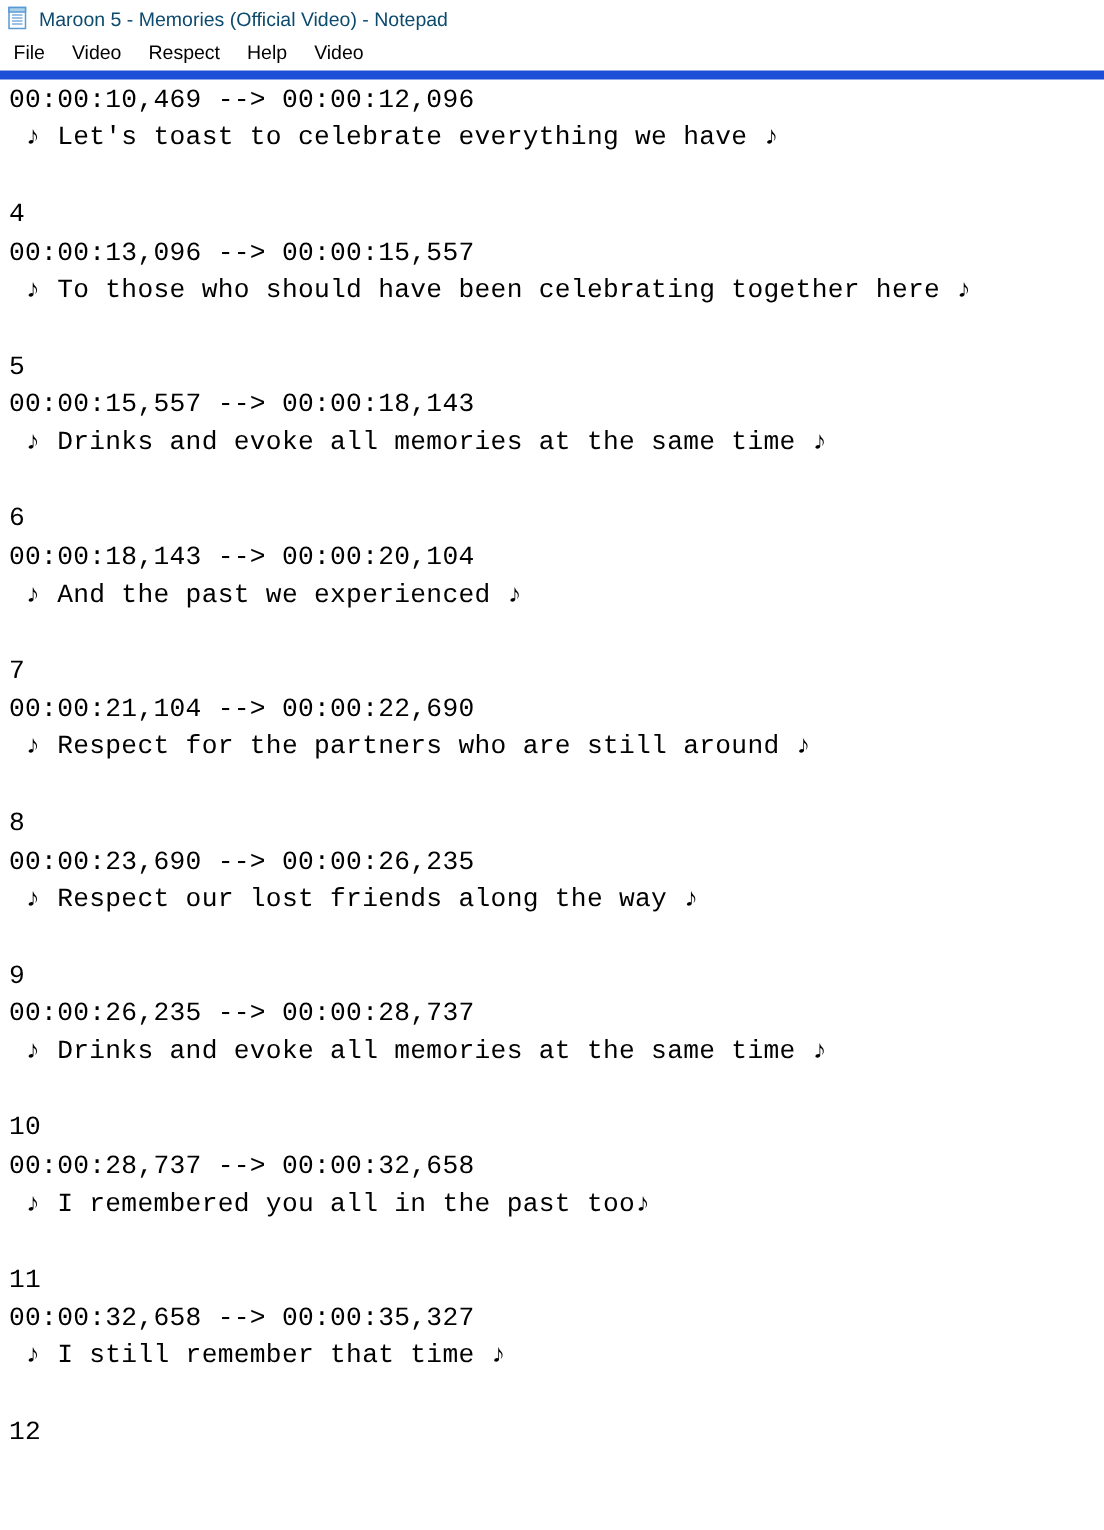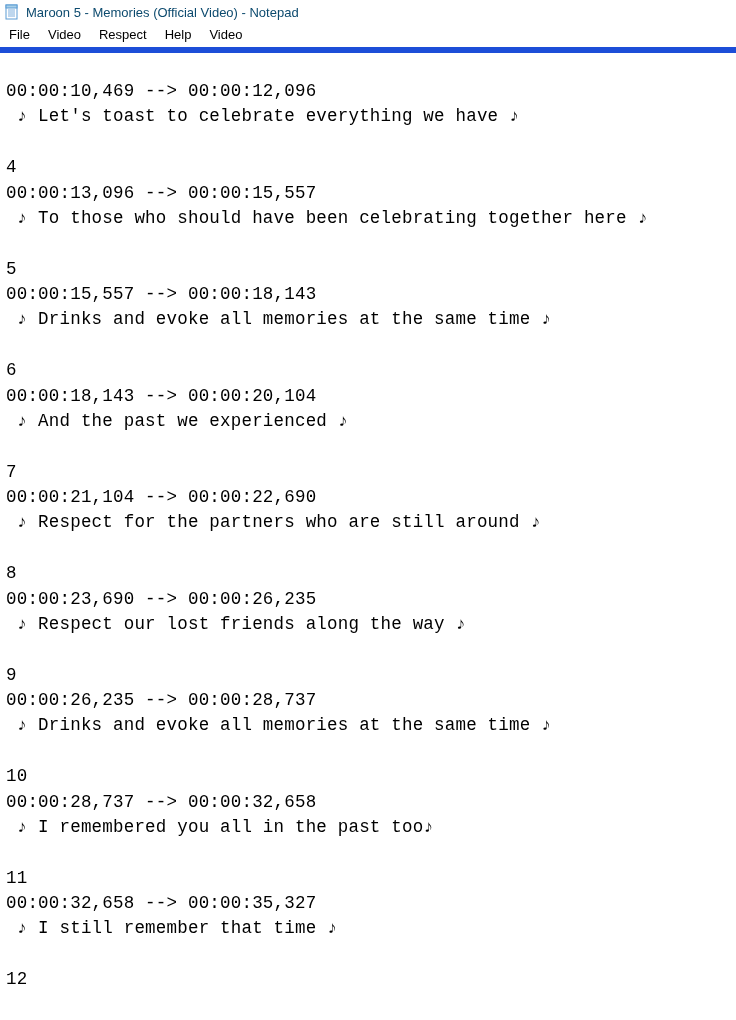--- a/index.html
+++ b/index.html
@@ -44,21 +44,20 @@
       color: #000;
     }
     .content {
       font-family: Consolas, "Courier New", monospace;
       font-size: 17.5px;
       line-height: 1.45;
       padding: 2px 6px;
       white-space: pre;
       color: #000;
       letter-spacing: 0.2px;
-      margin-top: 24px;
     }
   </style>
 </head>
 <body>
 
 <div class="title-bar">
   <span class="notepad-icon">
     <svg width="16" height="16" viewBox="0 0 16 16">
       <rect x="2" y="1" width="11" height="14" fill="#fff" stroke="#5a9bd4" stroke-width="1"></rect>
       <rect x="2" y="1" width="11" height="3" fill="#a8d0e8" stroke="#5a9bd4" stroke-width="1"></rect>

